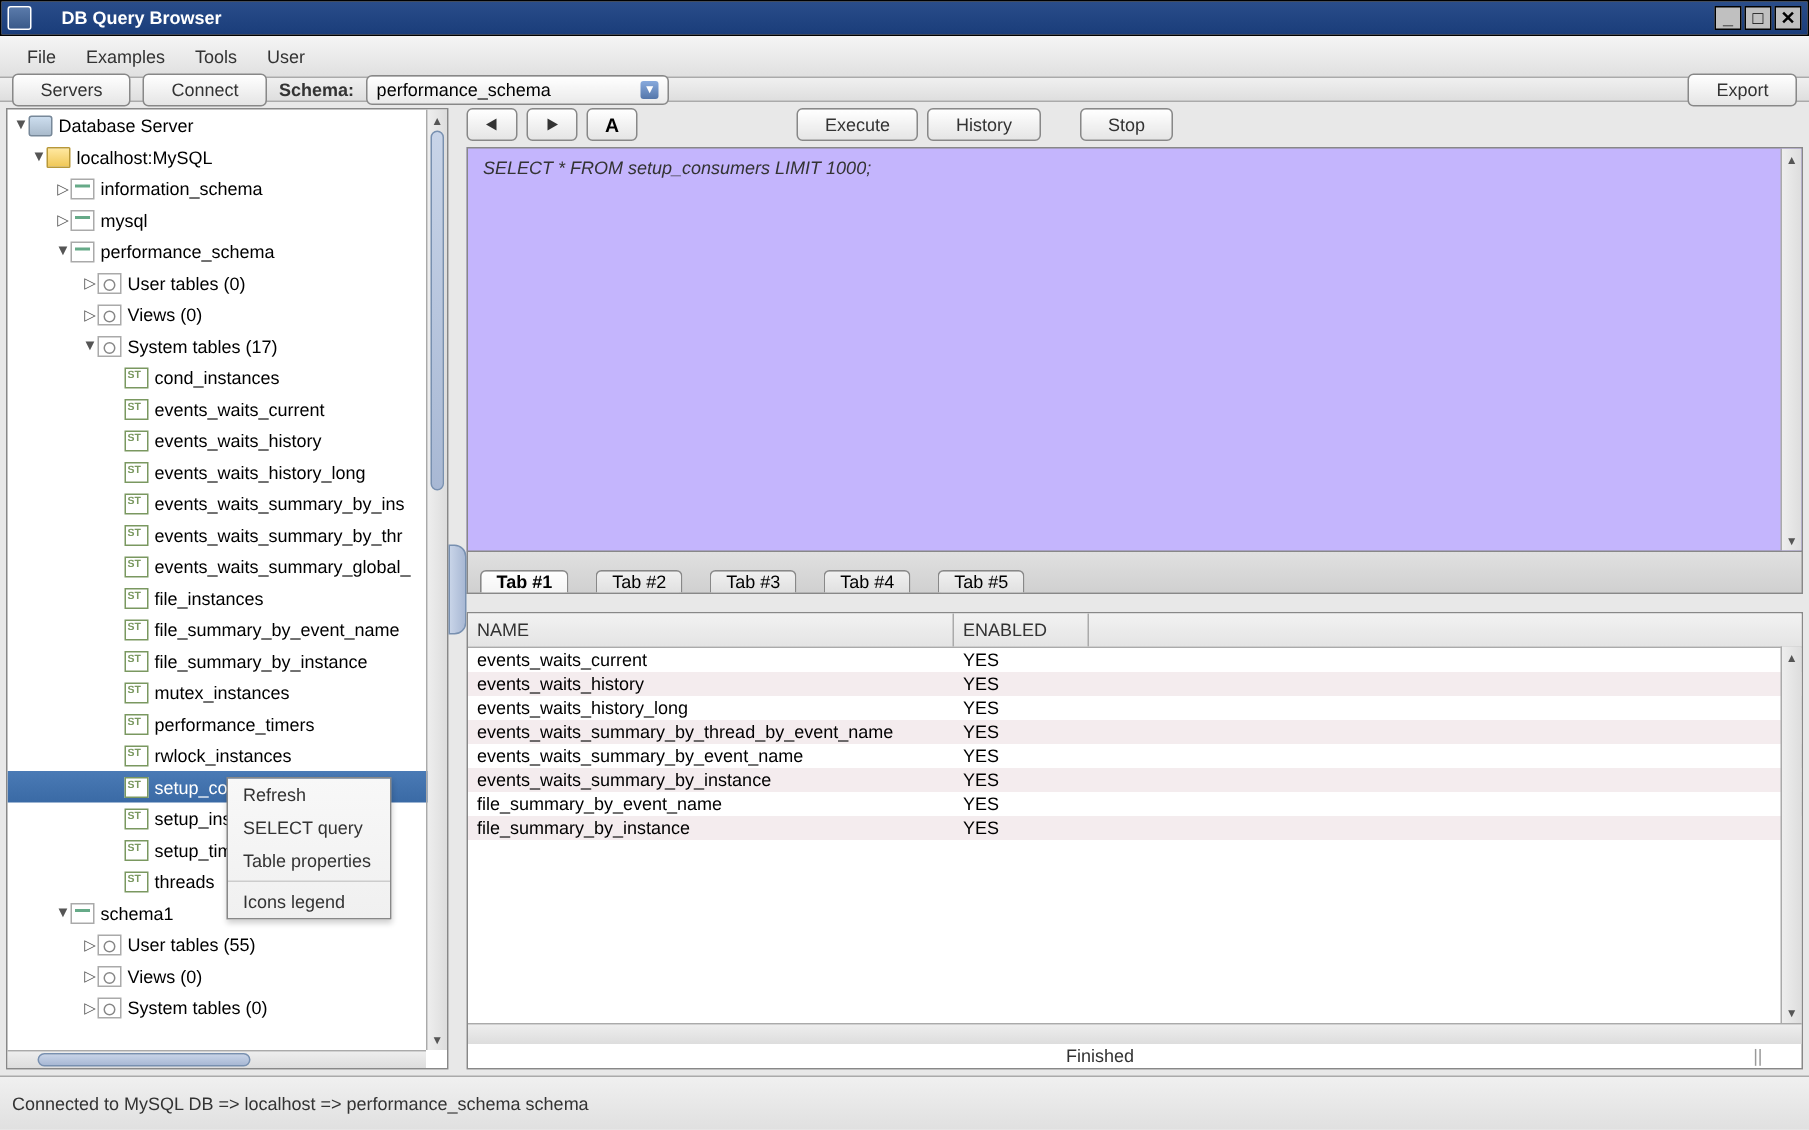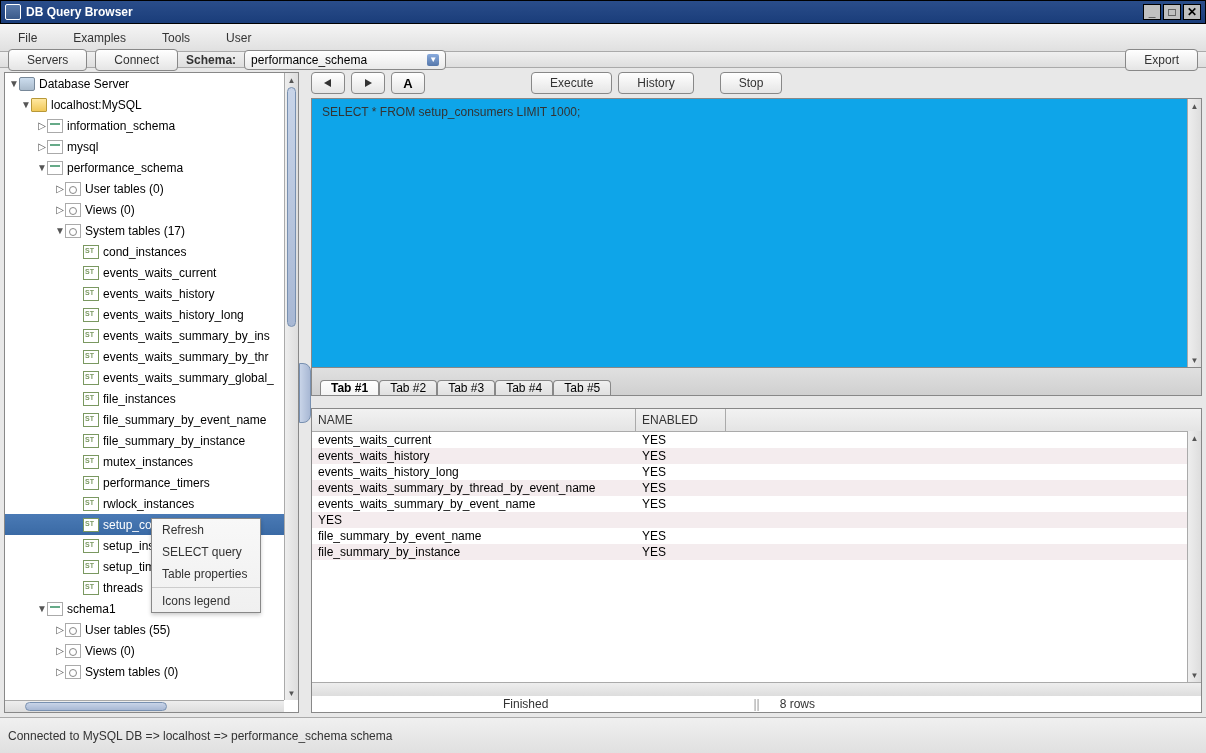--- a/index.html
+++ b/index.html
@@ -1,22 +1,22 @@
 <!DOCTYPE html>
 <html><head>
 <meta charset="utf-8">
 <style>
 * { margin: 0; padding: 0; box-sizing: border-box; font-family: Arial, sans-serif; font-size: 12px; }
 body { background: #e8e8e8; width: 1206px; height: 753px; overflow: hidden; }
 .titlebar { background: linear-gradient(to bottom, #2a4d8a, #1a3d7a); color: #fff; height: 24px; display: flex; align-items: center; padding: 0 4px; border: 1px solid #000; }
-.titlebar .title { font-weight: bold; flex: 1; display: flex; align-items: center; gap: 5px; }
+.titlebar .title { font-weight: bold; flex: 1; display: flex; align-items: center; gap: 20px; }
 .titlebar .icon { width: 16px; height: 16px; background: linear-gradient(to bottom, #5a7aaa, #3a5a8a); border: 1px solid #fff; border-radius: 2px; }
 .winbtns { display: flex; gap: 2px; }
 .winbtns div { width: 18px; height: 16px; background: #c0c0c0; border: 1px solid #000; display: flex; align-items: center; justify-content: center; font-weight: bold; cursor: pointer; color:#000; }
-.menubar { background: linear-gradient(to bottom, #f5f5f5, #e0e0e0); height: 28px; display: flex; align-items: center; padding: 0 8px; gap: 16px; border-bottom: 1px solid #aaa; }
+.menubar { background: linear-gradient(to bottom, #f5f5f5, #e0e0e0); height: 28px; display: flex; align-items: center; padding: 0 8px; gap: 0; border-bottom: 1px solid #aaa; }
 .menubar .menu { padding: 4px 10px; cursor: pointer; color: #333; }
 .toolbar { background: linear-gradient(to bottom, #f0f0f0, #dedede); height: 16px; display: flex; align-items: center; padding: 0 8px; gap: 8px; border-bottom: 1px solid #aaa; }
 .btn { background: linear-gradient(to bottom, #fff, #e5e5e5); border: 1px solid #888; border-radius: 4px; padding: 3px 18px; cursor: pointer; display: inline-flex; align-items: center; justify-content: center; color: #333; }
 .toolbar .spacer { flex: 1; }
 .toolbar label { color: #333; font-weight: bold; }
 .schema-select { background: linear-gradient(to bottom, #fff, #eaeaea); border: 1px solid #888; border-radius: 4px; padding: 2px 6px; display: flex; align-items: center; gap: 60px; cursor: pointer; }
 .schema-select .arrow { width: 12px; height: 12px; background: linear-gradient(to bottom, #88aadd, #5577aa); border-radius: 2px; display: flex; align-items: center; justify-content: center; color: #fff; font-size: 8px; }
 .main { display: flex; height: calc(753px - 24px - 28px - 32px - 20px); }
 .sidebar { width: 295px; background: #fff; border: 1px solid #888; margin: 4px 2px 4px 4px; position: relative; overflow: hidden; }
 .tree { overflow: auto; height: 100%; }
@@ -44,27 +44,27 @@
 .indent4 { padding-left: 68px; }
 .node.selected { background: linear-gradient(to bottom, #4a7ab5, #3a6aa5); color: #fff; }
 .context-menu { position: absolute; left: 146px; top: 445px; width: 110px; background: linear-gradient(to bottom, #f8f8f8, #f0f0f0); border: 1px solid #888; box-shadow: 0 2px 4px rgba(0,0,0,0.2); z-index: 10; }
 .context-menu .cm-item { padding: 4px 10px; cursor: pointer; color: #333; }
 .context-menu .cm-sep { height: 1px; background: #ccc; margin: 2px 0; }
 .splitter-v { width: 8px; background: transparent; cursor: col-resize; position:relative; }
 .splitter-handle { position:absolute; top:50%; transform:translateY(-50%); left:-2px; width:12px; height:60px; background:linear-gradient(to right,#c8d4e8,#a8b8d4); border:1px solid #7890b0; border-radius:0 8px 8px 0; }
 .right-pane { flex: 1; display: flex; flex-direction: column; margin: 4px 4px 4px 2px; }
 .query-toolbar { display: flex; align-items: center; gap: 6px; margin-bottom: 4px; }
 .icon-btn { width: 34px; height: 22px; background: linear-gradient(to bottom, #fff, #e5e5e5); border: 1px solid #888; border-radius: 4px; display: flex; align-items: center; justify-content: center; cursor: pointer; }
-.query-editor { flex: 0 0 270px; background: #0ea5e9; border: 1px solid #888; position: relative; overflow: hidden; }
+.query-editor { flex: 0 0 270px; background: #c4b5fd; border: 1px solid #888; position: relative; overflow: hidden; font-style: italic; }
 .query-editor .content { padding: 6px 10px; color: #333; }
 .v-scroll { position: absolute; right: 0; top: 0; bottom: 0; width: 14px; background: linear-gradient(to right, #eee, #ddd); border-left: 1px solid #aaa; }
 .v-scroll .arrow-up, .v-scroll .arrow-down { position:absolute; left:0; right:0; height:14px; display:flex; align-items:center; justify-content:center; font-size:8px; color:#555; }
 .v-scroll .arrow-up { top:0; } .v-scroll .arrow-down { bottom:0; }
 .tabs-bar { height: 28px; background: linear-gradient(to bottom, #e0e0e0, #d0d0d0); border: 1px solid #888; border-top:0; display: flex; align-items: flex-end; padding: 0 8px; }
-.tab { padding: 0 10px; border: 1px solid #888; border-bottom: none; background: linear-gradient(to bottom, #f0f0f0, #e0e0e0); border-radius: 4px 4px 0 0; margin-right: 0; cursor: pointer; }
+.tab { padding: 0 10px; border: 1px solid #888; border-bottom: none; background: linear-gradient(to bottom, #f0f0f0, #e0e0e0); border-radius: 4px 4px 0 0; margin-right: 18px; cursor: pointer; }
 .tab.active { background: linear-gradient(to bottom, #fff, #f4f4f4); font-weight: bold; }
 .results { flex: 1; background: #fff; border: 1px solid #888; display: flex; flex-direction: column; position: relative; margin-top:12px; }
 .results-header { display: flex; background: linear-gradient(to bottom, #f2f2f2, #e4e4e4); border-bottom: 1px solid #aaa; }
 .col-h { padding: 4px 6px; border-right: 1px solid #aaa; color: #333; }
 .col-name { width: 324px; }
 .col-enabled { width: 90px; }
 .results-body { flex: 1; overflow: hidden; }
 .row { display: flex; }
 .row:nth-child(even) { background: #f4ecee; }
 .cell { padding: 1px 6px; }
@@ -337,40 +337,40 @@
           </div>
           <div class="row">
             <div class="cell col-name">events_waits_summary_by_thread_by_event_name</div>
             <div class="cell col-enabled">YES</div>
           </div>
           <div class="row">
             <div class="cell col-name">events_waits_summary_by_event_name</div>
             <div class="cell col-enabled">YES</div>
           </div>
           <div class="row">
+            <div class="cell col-name">events_waits_summary_by_instance</div>
             <div class="cell col-enabled">YES</div>
           </div>
           <div class="row">
             <div class="cell col-name">file_summary_by_event_name</div>
             <div class="cell col-enabled">YES</div>
           </div>
           <div class="row">
             <div class="cell col-name">file_summary_by_instance</div>
             <div class="cell col-enabled">YES</div>
           </div>
         </div>
       <div class="v-scroll" style="top:22px;bottom:30px;">
         <div class="arrow-up">▲</div>
         <div class="arrow-down">▼</div>
       </div>
       <div class="h-scroll"></div>
       <div class="status-row">
         <span class="seg">Finished</span>
         <span class="sep">||</span>
-        <span class="seg" style="text-align:left">8 rows</span>
       </div>
     </div>
   </div>
 </div>
 
 <div class="statusbar">
   <span>Connected to MySQL DB =&gt; localhost =&gt; performance_schema schema</span>
 </div>
 
 </body></html>

